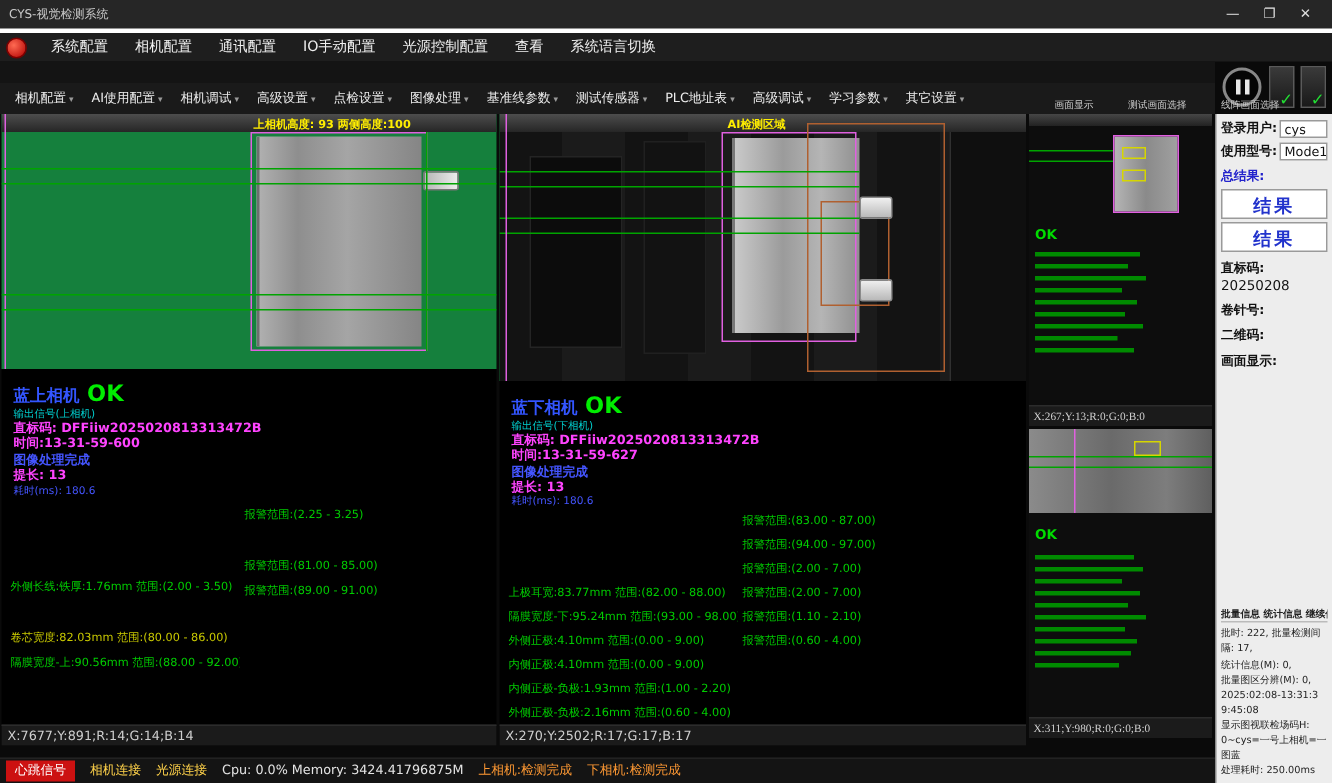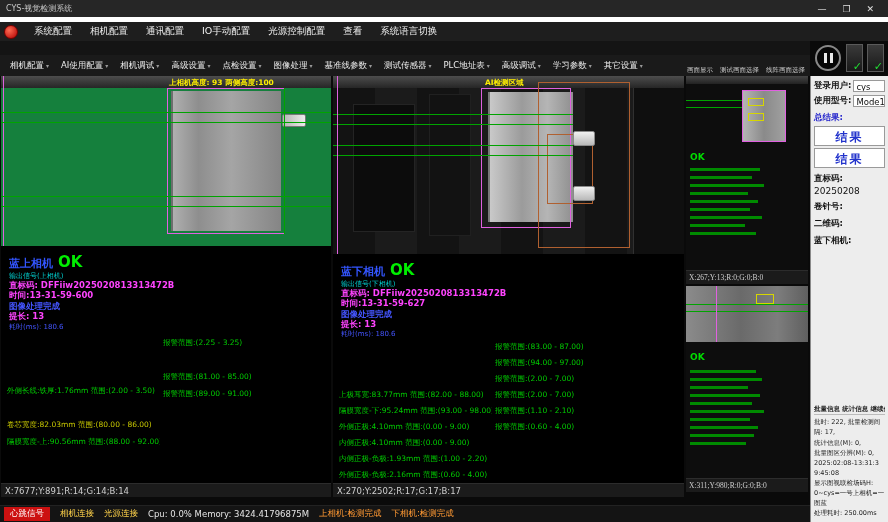--- a/index.html
+++ b/index.html
@@ -1,21 +1,21 @@
 <!DOCTYPE html>
 <html><head>
 <meta charset="utf-8">
 <style>
   * { margin:0; padding:0; box-sizing:border-box; }
   html,body { background:#000; }
   body { font-family:"DejaVu Sans","Liberation Sans",sans-serif; }
   .window { position:relative; width:888px; height:522px; background:#0a0a0a; overflow:hidden; color:#ddd; }
 
   
-  .titlebar { position:absolute; top:0; left:0; right:0; height:22px; background:#262626; display:flex; align-items:center; padding:0 6px; border-bottom:5px solid #ffffff; }
+  .titlebar { position:absolute; top:0; left:0; right:0; height:22px; background:#262626; display:flex; align-items:center; padding:0 6px; border-bottom:3px solid #ffffff; }
   .title { font-size:8px; color:#c9c9c9; }
   .win-controls { margin-left:auto; display:flex; gap:16px; align-items:center; padding-right:8px; }
   .wc { font-size:9px; color:#e0e0e0; cursor:default; }
 
   
   .menubar { position:absolute; top:22px; left:0; right:0; height:19px; background:#1e1e1e; display:flex; align-items:center; padding-left:4px; }
   .logo { width:14px; height:14px; border-radius:50%; background:radial-gradient(circle at 35% 35%, #ff6a52, #b00000); margin-right:7px; border:1px solid #7a0000; }
   .menu-item { color:#f0f0f0; font-size:9.5px; padding:2px 9px; white-space:nowrap; }
 
   
@@ -76,21 +76,21 @@
   .meas { position:absolute; font-size:7.5px; color:#00cc00; white-space:nowrap; }
   .meas.c1 { left:6px; width:153px; overflow:hidden;margin-top:48px; }
   .meas.c2 { left:162px; }
   .meas.yellowish { color:#c8c800; }
 
   .coordbar { position:absolute; left:0; right:0; top:407px; height:14px; background:#1b1b1b; border-top:1px solid #2c2c2c;
               color:#cfcfcf; font-size:8.5px; padding:2px 4px; white-space:nowrap; }
 
   
   .preview-tabs { position:absolute; left:687px; top:66px; width:122px; display:flex; gap:7px; }
-  .ptab { font-size:6.5px; color:#cccccc; white-space:nowrap; }
+  .ptab { font-size:6.5px; color:#cccccc; white-space:nowrap;margin-left:16px; }
   .preview { position:absolute; left:686px; width:122px; background:#000; }
   .preview1 { top:76px;  height:208px; }
   .preview2 { top:286px; height:206px; }
   .pv { position:absolute; top:0; left:0; right:0; overflow:hidden; background:#0d0d0d; }
   .pv1 { height:194px; } .pv2 { height:192px; }
   .pv-topband { position:absolute; top:0; left:0; right:0; height:8px; background:linear-gradient(#464646,#222); }
   .pv1-part { position:absolute; left:56px; top:14px; width:44px; height:52px; background:linear-gradient(90deg,#b5b5b5,#8a8a8a 50%,#a0a0a0); border:1px solid #e060e0; }
   .pv-yrect { position:absolute; border:1px solid #d6d600; }
   .pv2-band { position:absolute; left:0; top:0; right:0; height:56px; background:linear-gradient(90deg,#8b8b8b,#6a6a6a 45%,#7d7d7d 75%,#5f5f5f); }
   .pv-ok { position:absolute; left:4px; font-size:9px; font-weight:bold; color:#00dd00; }
@@ -335,21 +335,21 @@
       <span class="sp-label">使用型号:</span>
       <span class="sp-value-box">Mode11</span>
     </div>
     <div class="sp-label blue blk">总结果:</div>
     <div class="result-box">结果</div>
     <div class="result-box">结果</div>
     <div class="sp-label blk">直标码:</div>
     <div class="sp-value">20250208</div>
     <div class="sp-label blk">卷针号:</div>
     <div class="sp-label blk">二维码:</div>
-    <div class="sp-label blk">蓝下相机:</div>
+    <div class="sp-label blk">画面显示:</div>
 
     <div class="sp-stats">
       <div class="sp-stats-header">批量信息  统计信息  继续信息</div>
       <div class="sp-stat-line">批时: 222, 批量检测间隔: 17,</div>
       <div class="sp-stat-line">统计信息(M): 0,</div>
       <div class="sp-stat-line">批量图区分辨(M): 0,</div>
       <div class="sp-stat-line">2025:02:08-13:31:39:45:08</div>
       <div class="sp-stat-line">显示图视联检场码H:</div>
       <div class="sp-stat-line">0~cys=一号上相机=一图蓝</div>
       <div class="sp-stat-line">处理耗时: 250.00ms</div>

